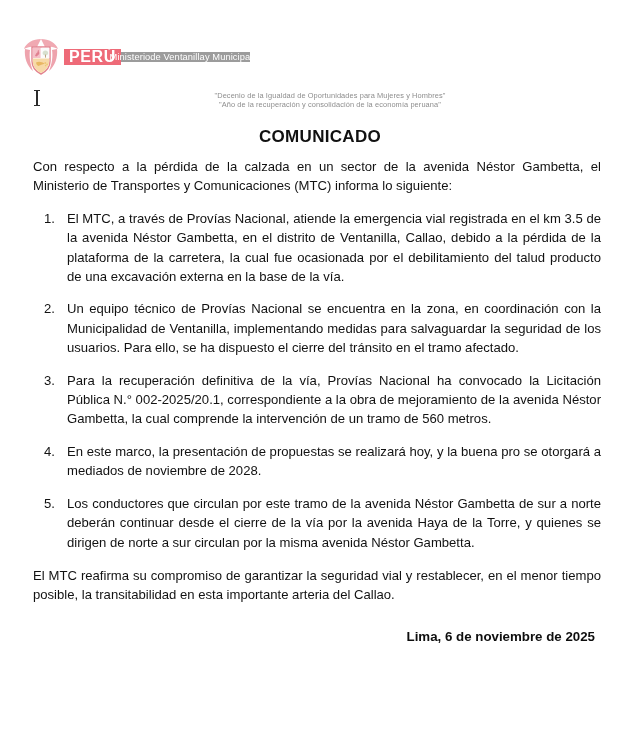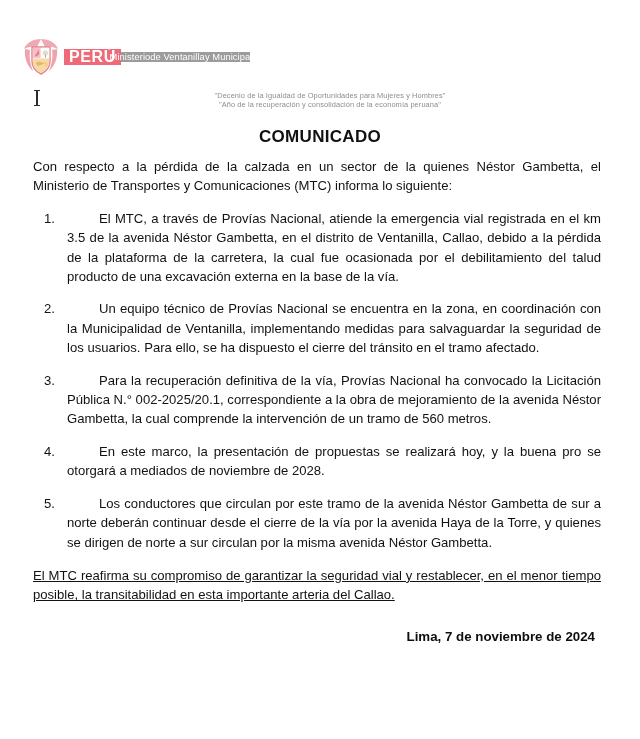--- a/index.html
+++ b/index.html
@@ -160,25 +160,24 @@
   ol.items > li .item-num {
     position: absolute;
     left: 11px;
     top: 0;
     width: 20px;
     text-align: left;
     font-size: 13.1px;
     line-height: 19.4px;
   }
   
-  ol.items > li .item-text { display: inline; margin-left: 32px; }
+  ol.items > li .item-text { display: inline; }
 
   .closing {
     margin-top: 14px;
-    text-decoration: underline;
   }
 
   .signature {
     margin-top: 22px;
     text-align: right;
     font-size: 13.3px;
     font-weight: bold;
     line-height: 19px;
     color: #0e0e0e;
     padding-right: 6px;
@@ -235,21 +234,21 @@
     <div>"Decenio de la Igualdad de Oportunidades para Mujeres y Hombres"</div>
     <div>"Año de la recuperación y consolidación de la economía peruana"</div>
   </div>
 
 </div>
 
 <div class="doc-title">COMUNICADO</div>
 
 <div class="content">
 
-  <p class="para intro">Con respecto a la pérdida de la calzada en un sector de la quienes Néstor Gambetta, el Ministerio de Transportes y Comunicaciones (MTC) informa lo siguiente:</p>
+  <p class="para intro">Con respecto a la pérdida de la calzada en un sector de la avenida Néstor Gambetta, el Ministerio de Transportes y Comunicaciones (MTC) informa lo siguiente:</p>
 
   <ol class="items">
     <li>
       <span class="item-num">1.</span>
       <span class="item-text">El MTC, a través de Provías Nacional, atiende la emergencia vial registrada en el km 3.5 de la avenida Néstor Gambetta, en el distrito de Ventanilla, Callao, debido a la pérdida de la plataforma de la carretera, la cual fue ocasionada por el debilitamiento del talud producto de una excavación externa en la base de la vía.</span>
     </li>
     <li>
       <span class="item-num">2.</span>
       <span class="item-text">Un equipo técnico de Provías Nacional se encuentra en la zona, en coordinación con la Municipalidad de Ventanilla, implementando medidas para salvaguardar la seguridad de los usuarios. Para ello, se ha dispuesto el cierre del tránsito en el tramo afectado.</span>
     </li>
@@ -262,15 +261,15 @@
       <span class="item-text">En este marco, la presentación de propuestas se realizará hoy, y la buena pro se otorgará a mediados de noviembre de 2028.</span>
     </li>
     <li>
       <span class="item-num">5.</span>
       <span class="item-text">Los conductores que circulan por este tramo de la avenida Néstor Gambetta de sur a norte deberán continuar desde el cierre de la vía por la avenida Haya de la Torre, y quienes se dirigen de norte a sur circulan por la misma avenida Néstor Gambetta.</span>
     </li>
   </ol>
 
   <p class="para closing">El MTC reafirma su compromiso de garantizar la seguridad vial y restablecer, en el menor tiempo posible, la transitabilidad en esta importante arteria del Callao.</p>
 
-  <div class="signature">Lima, 7 de noviembre de 2024</div>
+  <div class="signature">Lima, 6 de noviembre de 2025</div>
 
 </div>
 
 </body></html>

